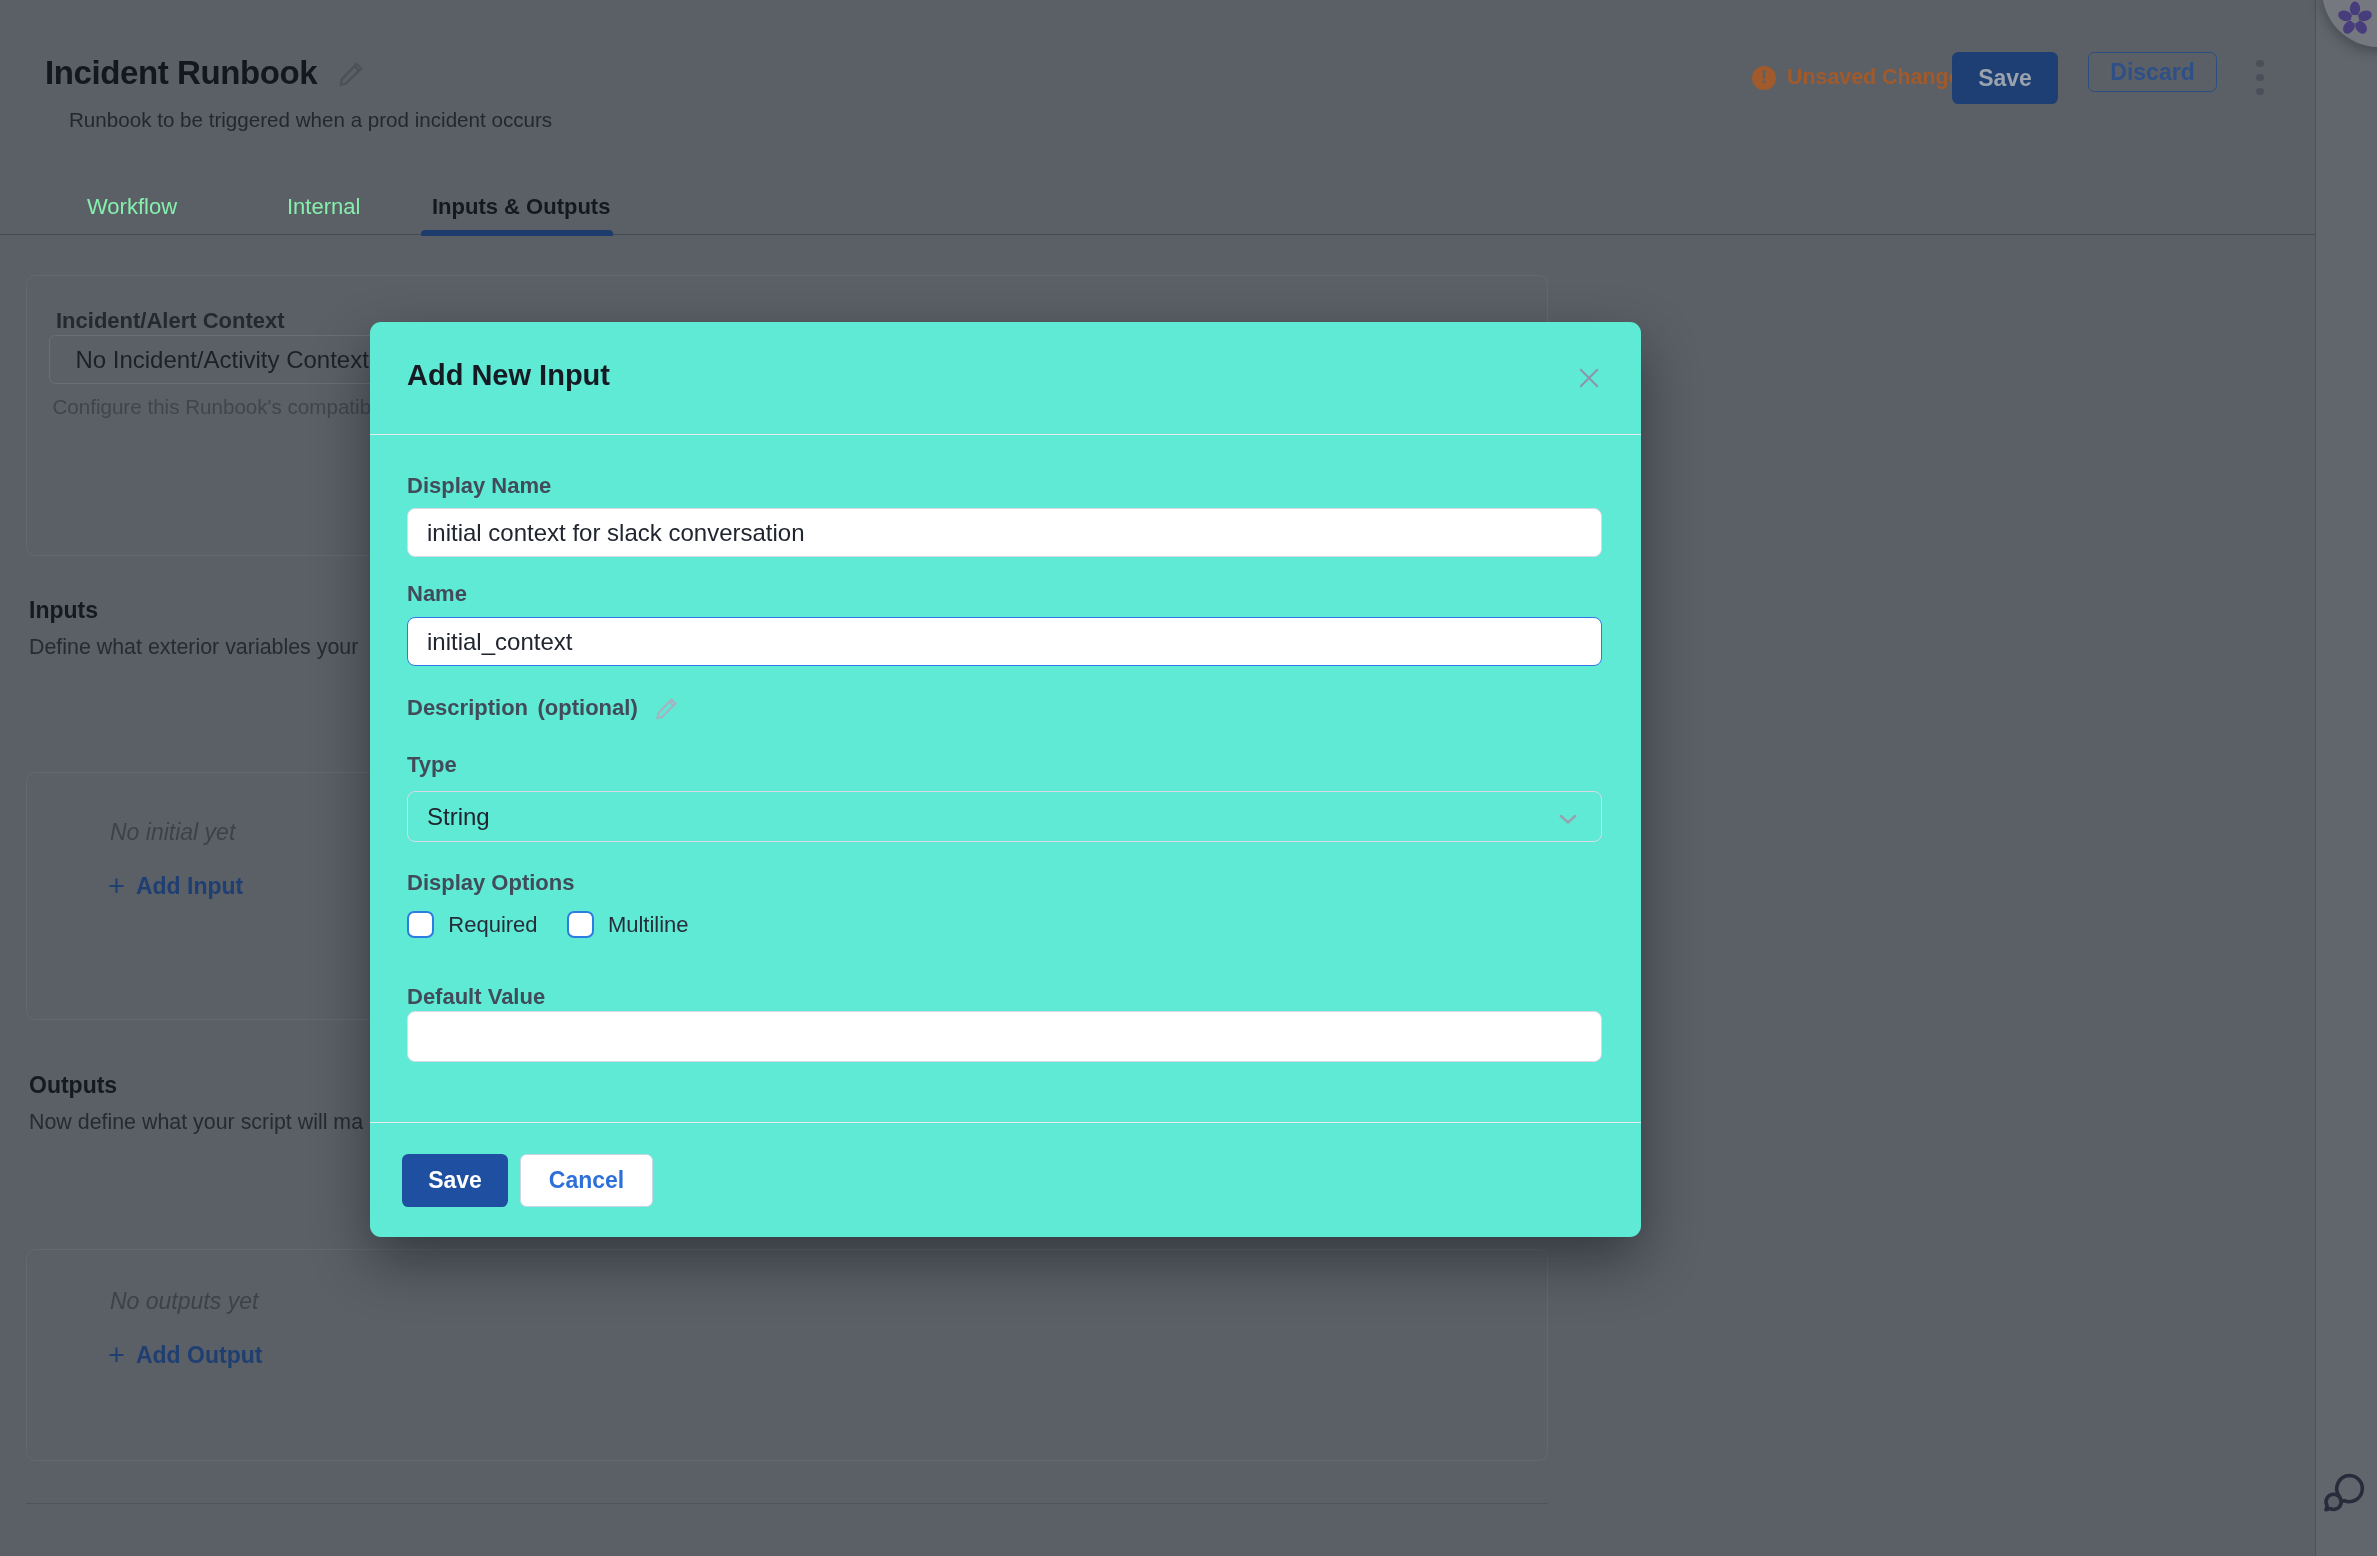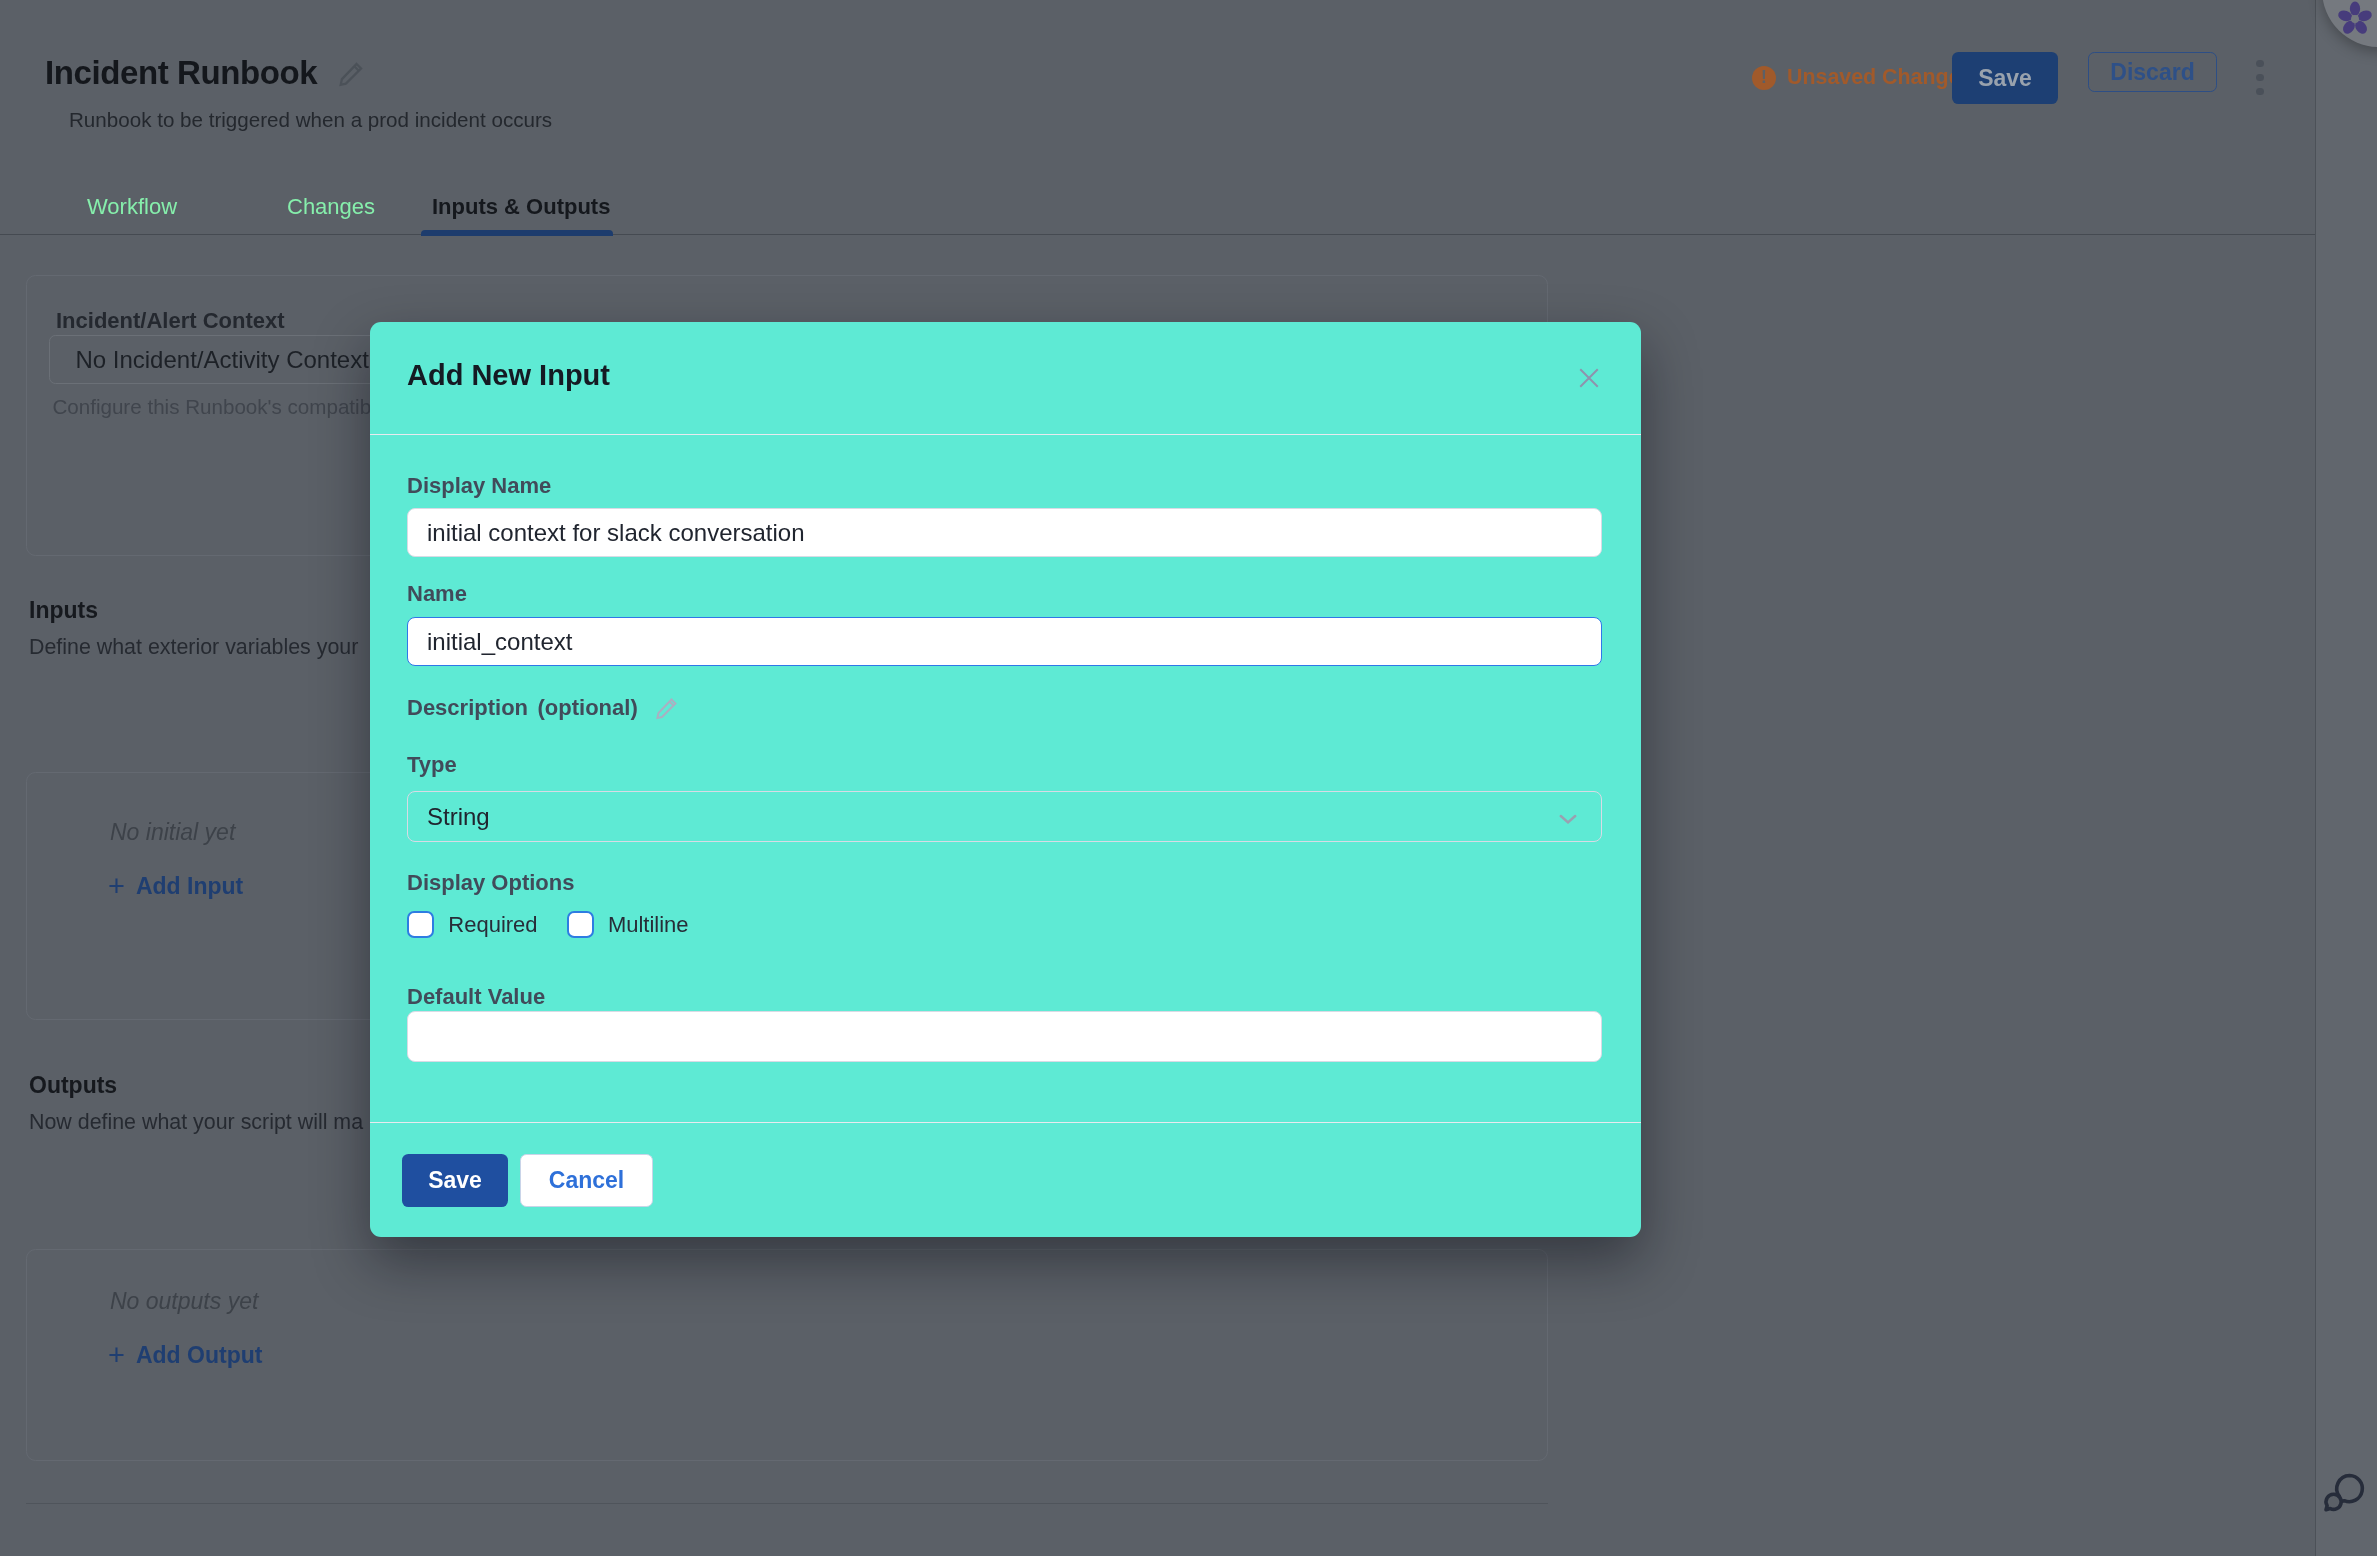--- a/index.html
+++ b/index.html
@@ -126,21 +126,21 @@
   <div class="abs btn-top-save">Save</div>
   <div class="abs btn-top-discard">Discard</div>
   <div class="abs kebab">
       <i></i>
       <i></i>
       <i></i>
     </div>
 
   <div class="abs tabs">
     <span class="tab" style="left:87px;">Workflow</span>
-    <span class="tab" style="left:287px;">Changes</span>
+    <span class="tab" style="left:287px;">Internal</span>
     <span class="tab active" style="left:432px;">Inputs &amp; Outputs</span>
     <span class="tab-underline"></span>
   </div>
 
   <div class="abs card ctx-card">
     <div class="ctx-label">Incident/Alert Context</div>
     <div class="ctx-select">
       <span>No Incident/Activity Context</span>
     </div>
     <div class="ctx-helper">Configure this Runbook's compatibi</div>

